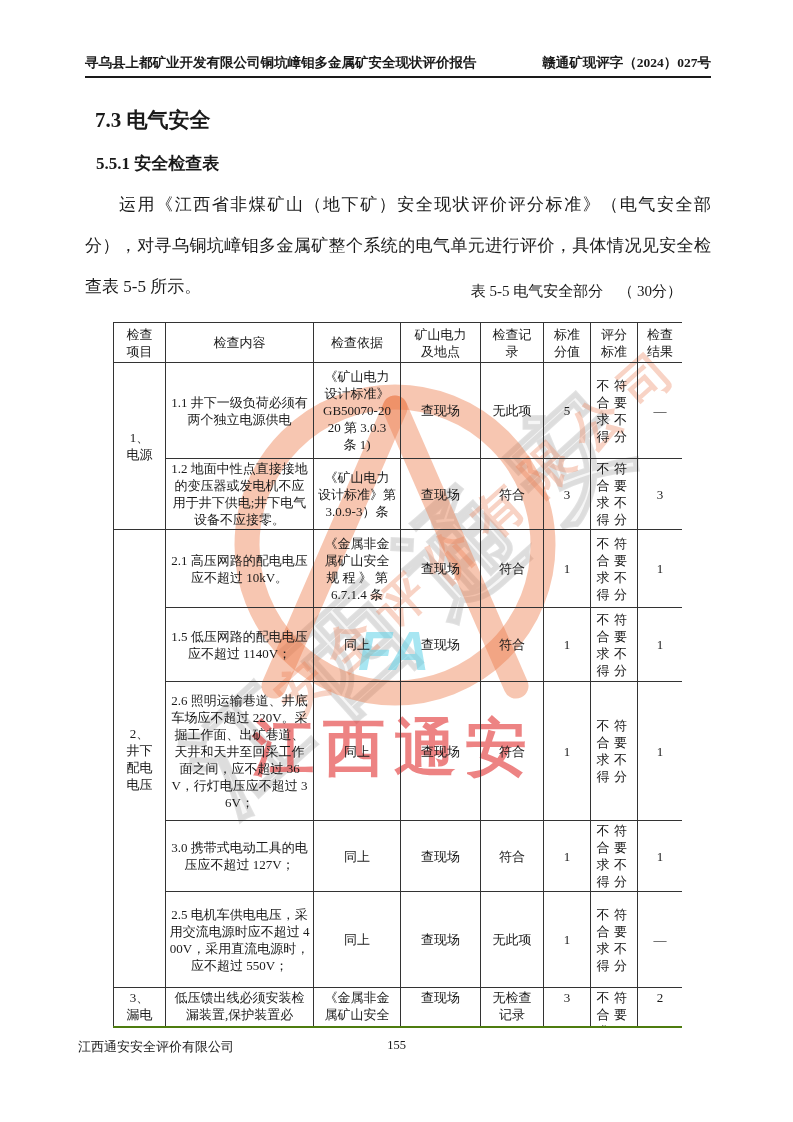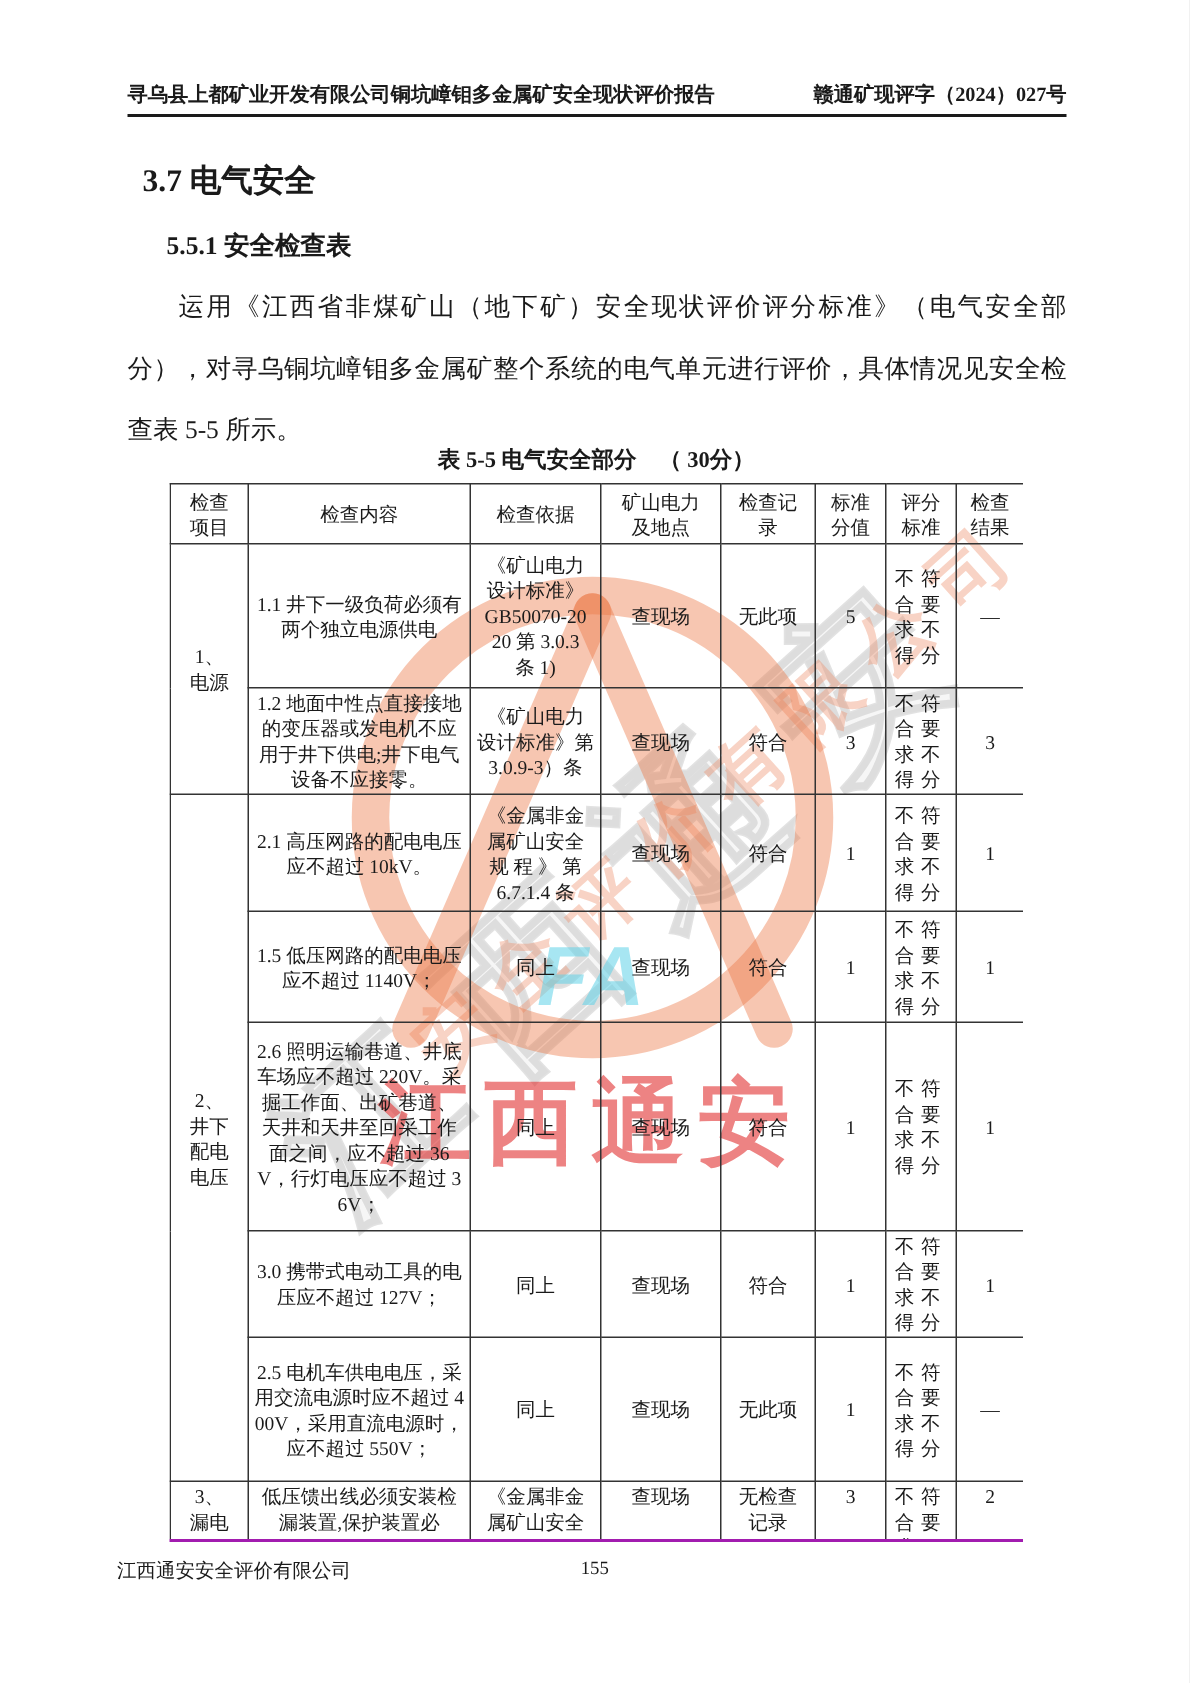--- a/index.html
+++ b/index.html
@@ -9,31 +9,31 @@
   }
   
   .hdr{
     position:absolute;left:85px;top:54px;width:626px;
     display:flex;justify-content:space-between;align-items:flex-end;
     border-bottom:2px solid #1a1a1a;padding-bottom:4px;
     font-size:13.5px;font-weight:bold;white-space:nowrap;
   }
   
   .h1{position:absolute;left:95px;top:106px;font-size:21px;font-weight:bold;}
-  .h2{position:absolute;left:111px;top:152px;font-size:17px;font-weight:bold;}
+  .h2{position:absolute;left:96px;top:152px;font-size:17px;font-weight:bold;}
   .para{
     position:absolute;left:85px;top:184px;width:626px;
     font-size:17px;line-height:41px;text-align:justify;text-indent:2em;
   }
-  .caption{position:absolute;left:113px;top:297px;width:569px;text-align:center;
-    font-size:15px;font-weight:bold;}
+  .caption{position:absolute;left:113px;top:282px;width:569px;text-align:right;
+    font-size:15px;font-weight:normal;}
   
   .tablewrap{
     position:absolute;left:113px;top:322px;width:569px;height:704px;
-    overflow:hidden;border-bottom:2px solid #a21caf;font-family:Liberation Serif, serif;
+    overflow:hidden;border-bottom:2px solid #4d7c0f;font-family:Liberation Serif, serif;
   }
   table.chk{border-collapse:collapse;table-layout:fixed;width:569px;}
   table.chk th,table.chk td{
     border:1.5px solid #333;font-size:13px;line-height:17px;font-weight:normal;
     padding:1px 3px;text-align:center;vertical-align:middle;
     overflow:hidden;background:transparent;
   }
   table.chk th{white-space:pre-line;}
   td.project{white-space:pre-line;}
   td.c-content{text-align:justify;word-break:break-all;margin-left:31px;}
@@ -86,21 +86,21 @@
   </svg>
   <div class="wm wm-red">江西通安</div>
 
   <div class="content-layer">
 
     <div class="hdr">
       <span>寻乌县上都矿业开发有限公司铜坑嶂钼多金属矿安全现状评价报告</span>
       <span>赣通矿现评字（2024）027号</span>
     </div>
 
-    <div class="h1">3.7 电气安全</div>
+    <div class="h1">7.3 电气安全</div>
     <div class="h2">5.5.1 安全检查表</div>
 
     <div class="para">运用《江西省非煤矿山（地下矿）安全现状评价评分标准》（电气安全部分），对寻乌铜坑嶂钼多金属矿整个系统的电气单元进行评价，具体情况见安全检查表 5-5 所示。</div>
 
     <div class="caption">表 5-5 电气安全部分　（ 30分）</div>
 
     <div class="tablewrap">
       <table class="chk">
         <colgroup>
           <col style="width:52px">

